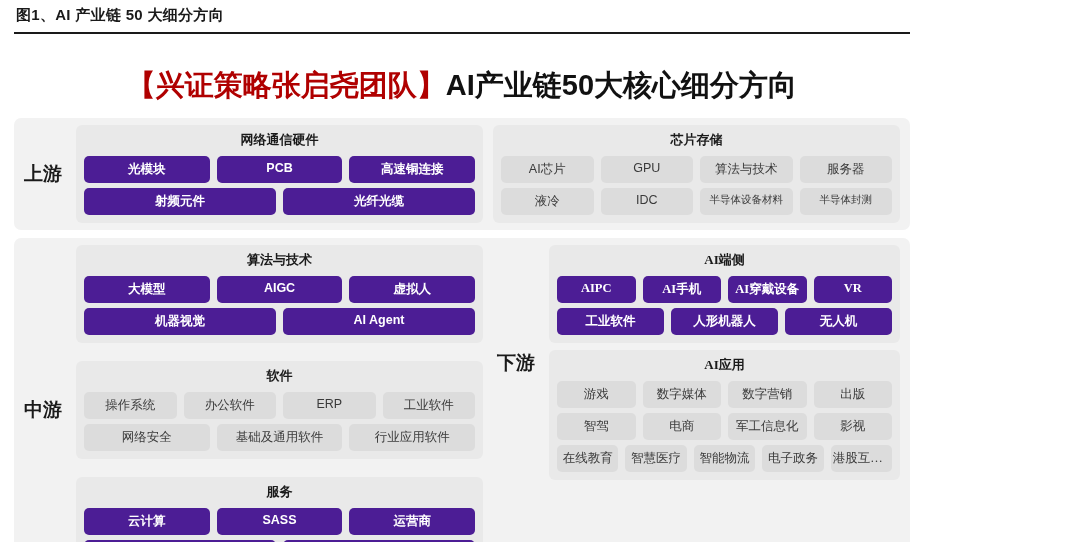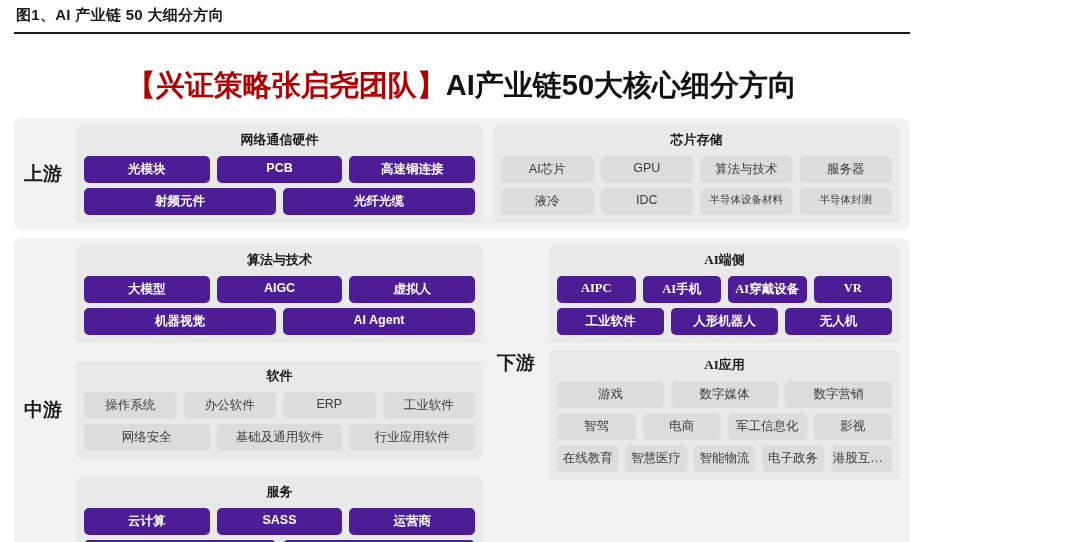--- a/index.html
+++ b/index.html
@@ -255,20 +255,21 @@
                   <div class="chip blue">无人机</div>
                 </div>
               </div>
 
               <div class="group">
                 <div class="group-title">AI应用</div>
                 <div class="chip-row">
                   <div class="chip grey">游戏</div>
                   <div class="chip grey">数字媒体</div>
                   <div class="chip grey">数字营销</div>
+                  <div class="chip grey">出版</div>
                 </div>
                 <div class="chip-row">
                   <div class="chip grey">智驾</div>
                   <div class="chip grey">电商</div>
                   <div class="chip grey">军工信息化</div>
                   <div class="chip grey">影视</div>
                 </div>
                 <div class="chip-row">
                   <div class="chip grey">在线教育</div>
                   <div class="chip grey">智慧医疗</div>

